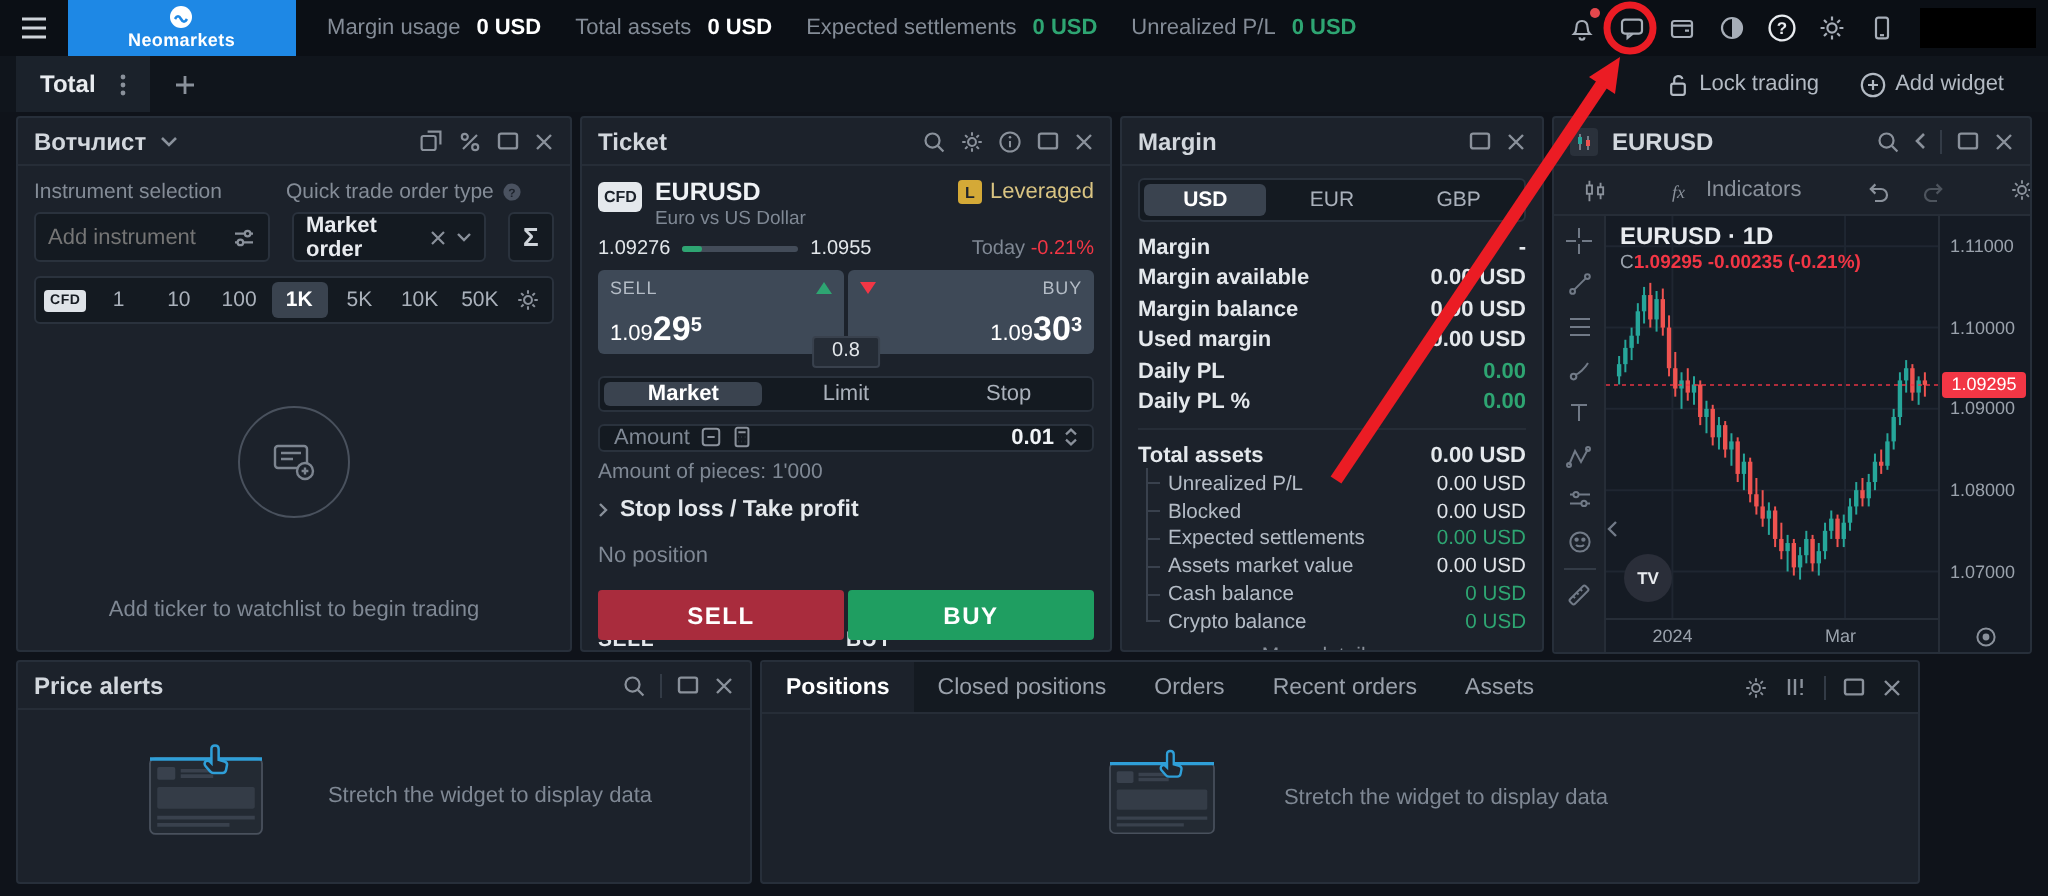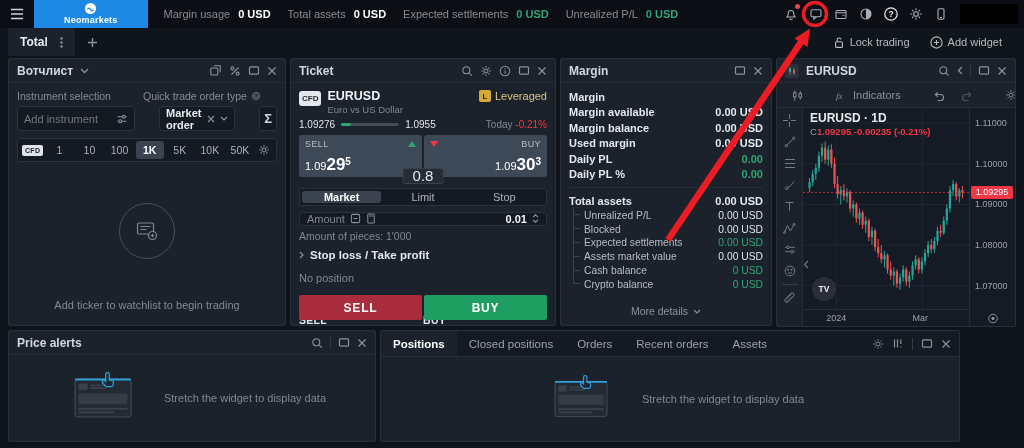--- a/index.html
+++ b/index.html
@@ -45,21 +45,21 @@
   #price-alerts{left:8px;top:330px;width:368px;height:112px}
   #positions{left:380px;top:330px;width:580px;height:112px}
 
   .well{background:#141a21;border:1px solid #2a323d;border-radius:3px}
 
   
   .wl-body{flex:1;display:flex;flex-direction:column;padding:7px 8px 6px}
   .wl-labels{display:flex;font-size:10.5px;color:#848c97;margin-bottom:4px}
   .wl-l1{width:126px}
   .wl-l2{display:flex;align-items:center;gap:4px}
-  .wl-row{display:flex;gap:24px;align-items:flex-end}
+  .wl-row{display:flex;gap:11px;align-items:flex-end}
   .wl-input{width:118px;height:25px;display:flex;align-items:center;padding:0 6px;gap:4px}
   .wl-input input{flex:1;min-width:0;background:transparent;border:none;outline:none;font-size:11px;color:#7f8894;font-family:inherit}
   .wl-select{width:104px;height:25px;display:flex;align-items:center;padding:0 6px;gap:5px;font-size:11px;color:#e8ebef;font-weight:bold}
   .sigma-btn{width:25px;height:25px;display:flex;align-items:center;justify-content:center;font-size:13px;color:#cfd4da;font-weight:bold}
   .qty-bar{margin-top:7px;height:24px;display:flex;align-items:center;padding:0 4px;gap:2px}
   .cfd-chip{background:#dfe3e8;color:#161b22;font-size:7px;font-weight:bold;padding:2px 3px;border-radius:2px;letter-spacing:.3px}
   .qty-btn{flex:1;text-align:center;font-size:10.5px;color:#aab1bb;padding:3px 0;border-radius:3px;cursor:pointer}
   .qty-btn.active{background:#3a434f;color:#fff;font-weight:bold}
   .wl-mid{flex:1;display:flex;align-items:center;justify-content:center}
   .wl-circle{width:56px;height:56px;border-radius:50%;border:1px solid #49515d;display:flex;align-items:center;justify-content:center;color:#7d8590}
@@ -78,21 +78,21 @@
   .range-fill{position:absolute;left:0;top:0;width:10px;height:3px;background:#2ea572;border-radius:2px}
   .tk-today{margin-left:auto;color:#7f8894;font-size:10px}
   .tk-today b{color:#f23645;font-weight:normal}
   .tk-boxes{display:flex;gap:2px;margin-top:5px;position:relative}
   .pbox{flex:1;height:42px;background:#3e4957;border-radius:3px;padding:4px 6px;display:flex;flex-direction:column;justify-content:space-between}
   .pbox-top{display:flex;align-items:center;justify-content:space-between;font-size:9px;color:#b4bcc6;letter-spacing:.4px}
   .pbox-price{font-size:11px;color:#fff;line-height:1}
   .pbox-price .big{font-size:17px;font-weight:bold}
   .pbox-price sup{font-size:10px;font-weight:bold}
   .pbox.buy .pbox-price{text-align:right}
-  .spread-chip{position:absolute;left:50%;bottom:-7px;transform:translateX(-50%);background:#252c36;border:1px solid #39414d;border-radius:2px;font-size:15px;color:#e2e6ea;padding:0 9px;line-height:14px;z-index:2}
+  .spread-chip{position:absolute;left:50%;bottom:-7px;transform:translateX(-50%);background:#252c36;border:1px solid #39414d;border-radius:2px;font-size:10px;color:#e2e6ea;padding:0 9px;line-height:14px;z-index:2}
   .tk-tabs{margin-top:11px;height:24px;display:flex;padding:2px;gap:2px}
   .tk-tab{flex:1;display:flex;align-items:center;justify-content:center;font-size:11px;color:#aab1bb;border-radius:3px;cursor:pointer}
   .tk-tab.active{background:#3a434f;color:#fff;font-weight:bold}
   .amount-box{margin-top:6px;height:26px;display:flex;align-items:center;padding:0 7px;gap:5px}
   .amount-label{color:#7f8894}
   .amount-val{margin-left:auto;color:#f0f3f6;font-weight:bold}
   .stepper{display:flex;flex-direction:column;gap:1px;color:#8a919b}
   .tk-note{margin-top:4px;color:#7f8894;font-size:10.5px}
   .tk-sltp{margin-top:7px;display:flex;align-items:center;gap:6px;color:#e4e8ec;font-weight:bold;font-size:11.5px}
   .tk-div{height:1px;background:#262d37;margin:6px -8px 0}
@@ -524,20 +524,25 @@
           </svg>
         </span>
       <span class="i">
           <svg width="10" height="10" viewBox="0 0 10 10" stroke="currentColor" stroke-width="1.2">
             <path d="m1.5 1.5 7 7M8.5 1.5l-7 7"></path>
           </svg>
         </span>
     </div>
   </div>
   <div class="mg-body">
+    <div class="mg-tabs well">
+      <span class="mg-tab active">USD</span>
+      <span class="mg-tab">EUR</span>
+      <span class="mg-tab">GBP</span>
+    </div>
     <div class="mg-row">
         <span class="mg-label">Margin</span>
         <span class="mg-val">-</span>
       </div>
     <div class="mg-row">
         <span class="mg-label">Margin available</span>
         <span class="mg-val">0.00 USD</span>
       </div>
     <div class="mg-row">
         <span class="mg-label">Margin balance</span>

